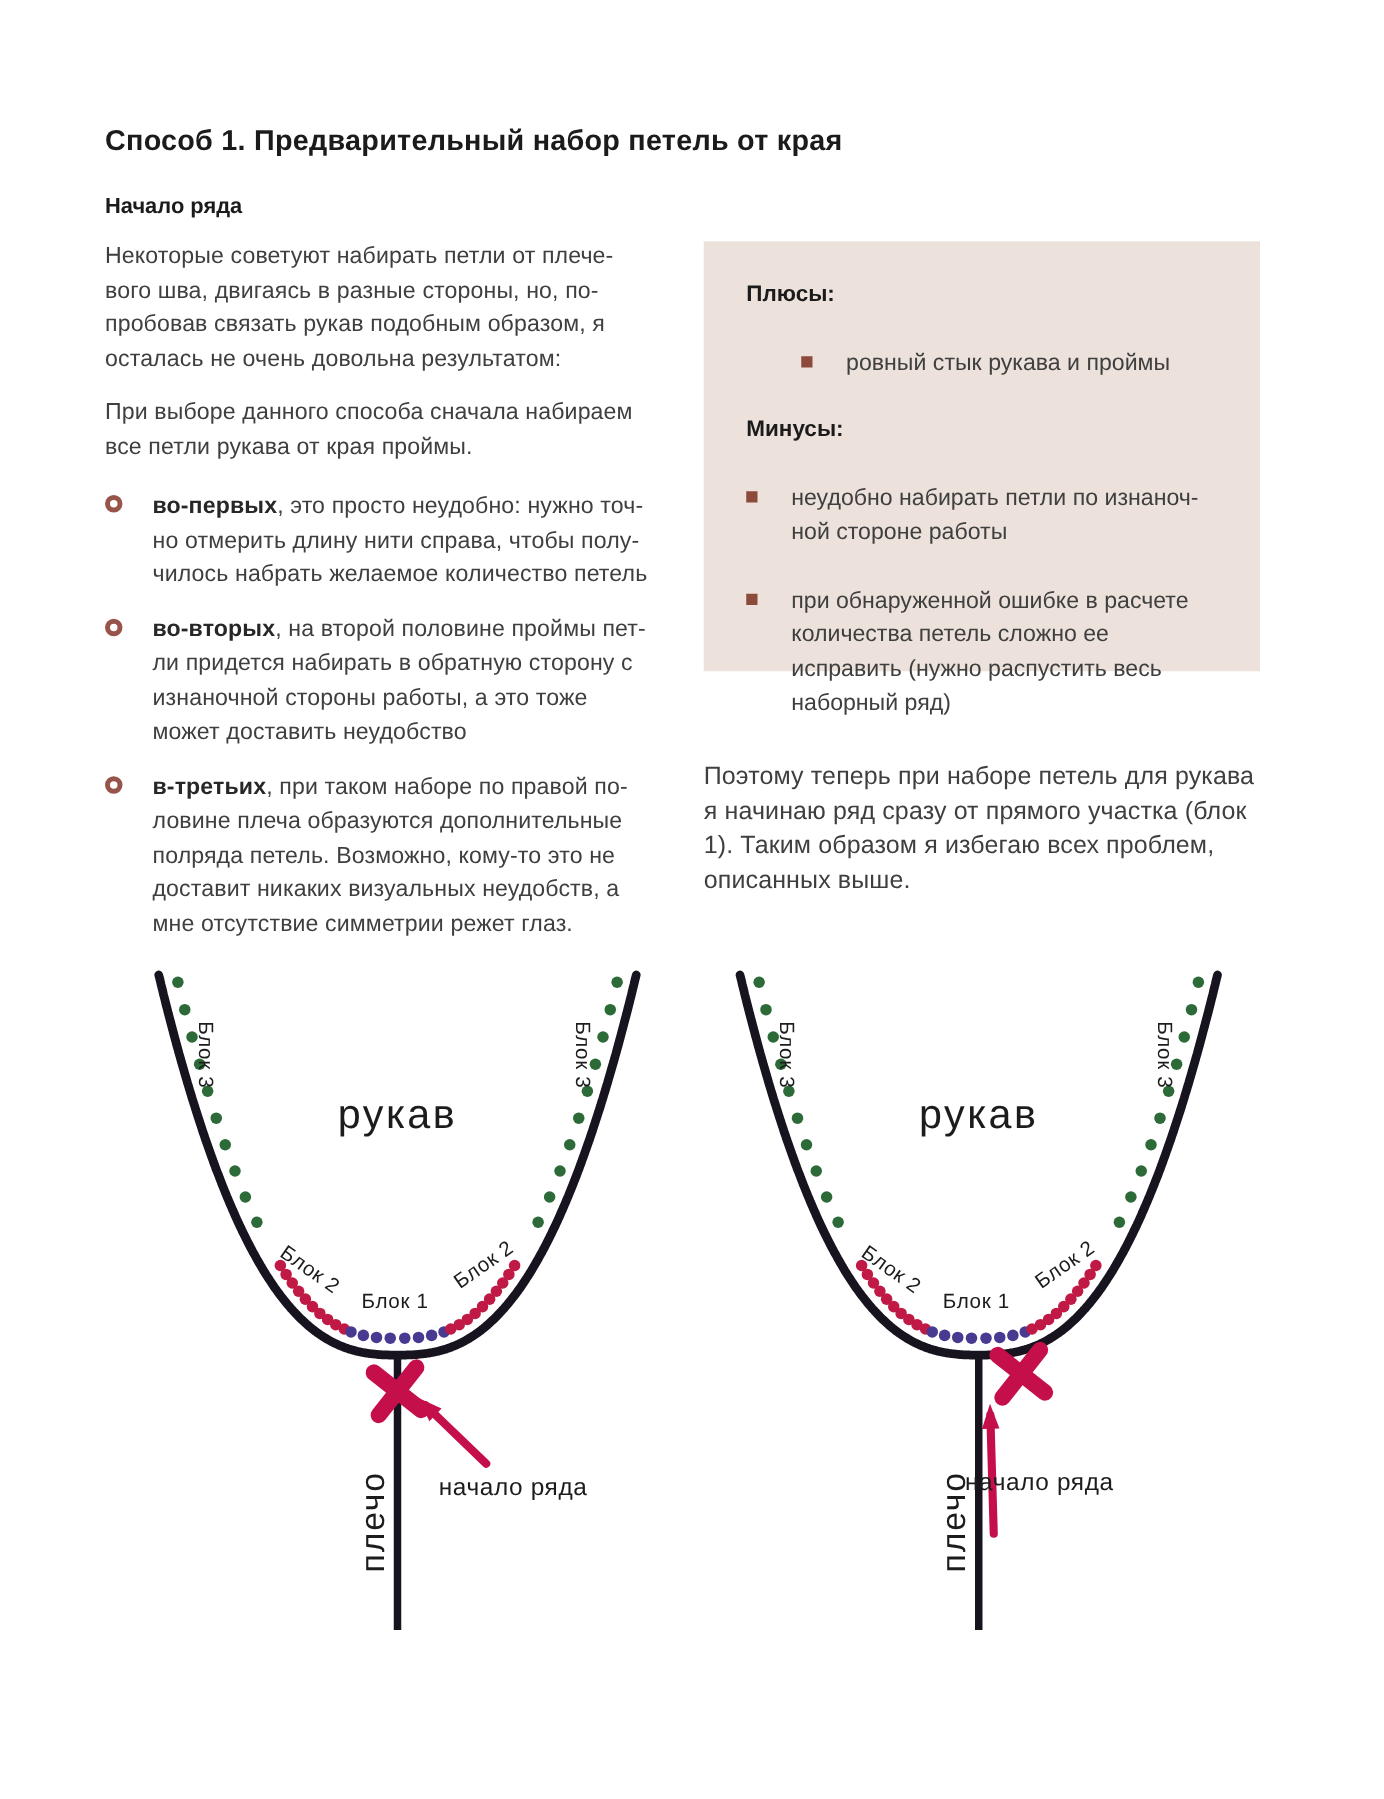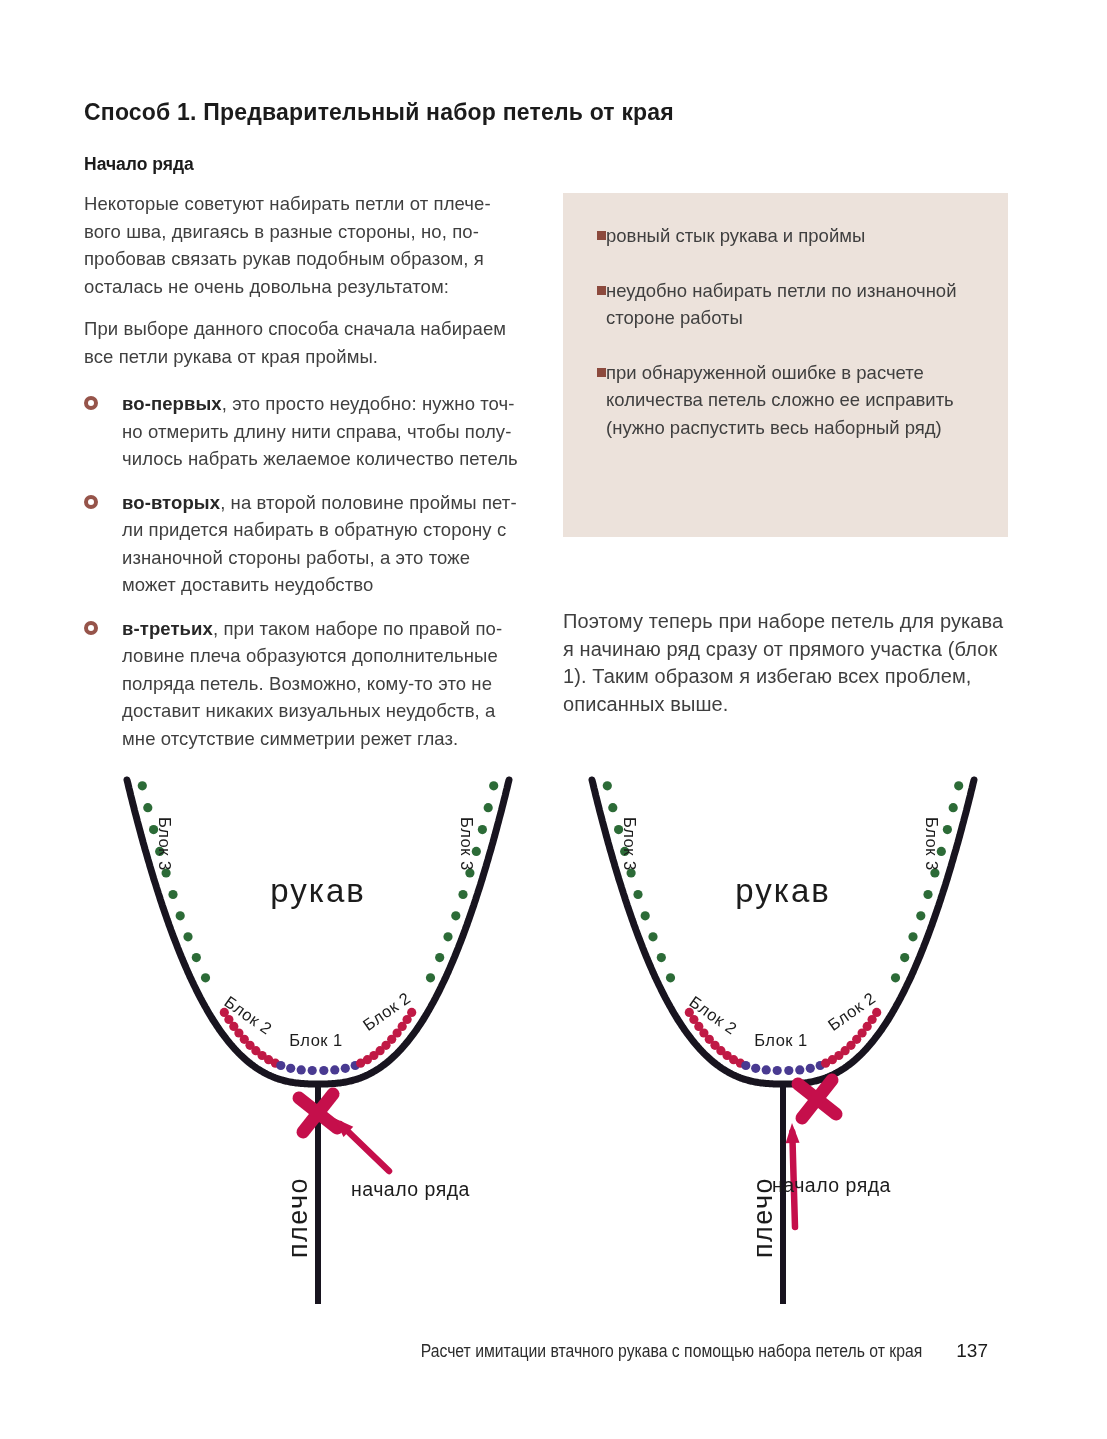--- a/index.html
+++ b/index.html
@@ -12,21 +12,21 @@
   .colL p{margin:0 0 15px 0;}
   ul.points{list-style:none;margin:20px 0 0 0;padding:0;}
   ul.points li{display:flex;gap:24px;margin-bottom:16px;}
   .ring{flex:0 0 auto;width:6px;height:6px;border:4.5px solid #96544a;border-radius:50%;margin-top:6px;}
   ul.points li p{margin:0;max-width:398px;}
   .lead{font-weight:700;color:#272727;}
 
   .probox{position:absolute;left:563px;top:193px;width:445px;height:344px;background:#ece2db;
           box-sizing:border-box;padding:29px 28px 0 34px;font-size:18.5px;line-height:27.5px;}
   .probox h4{margin:0 0 26px 0;font-size:18px;font-weight:700;color:#1b1b1b;}
-  .pc-item{display:flex;margin-bottom:27px;}
+  .pc-item{display:flex;gap:27px;margin-bottom:27px;justify-content:center;}
   .sq{flex:0 0 auto;width:9px;height:9px;background:#8c4a3d;margin-top:9px;}
   .pc-item p{margin:0;}
 
   .colR{position:absolute;left:563px;top:608px;width:454px;font-size:20px;line-height:27.5px;letter-spacing:.1px;}
   .colR p{margin:0;}
 
   .diag{position:absolute;width:455px;height:540px;}
   #diagA{left:85px;top:772px;}
   #diagB{left:550px;top:772px;}
   svg text{font-family:"Liberation Sans",sans-serif;}
@@ -56,24 +56,26 @@
         <p><span class="lead">во-вторых</span><span>, на второй половине проймы пет­ли придется набирать в обратную сторону с изнаночной стороны работы, а это тоже может доставить неудобство</span></p>
       </li>
       <li>
         <span class="ring"></span>
         <p><span class="lead">в-третьих</span><span>, при таком наборе по правой по­ловине плеча образуются дополнительные полряда петель. Возможно, кому-то это не доставит никаких визуальных неудобств, а мне отсутствие симметрии режет глаз.</span></p>
       </li>
     </ul>
   </div>
 
   <div class="probox">
+    <h4>Плюсы:</h4>
     <div class="pc-item">
       <span class="sq"></span>
       <p>ровный стык рукава и проймы</p>
     </div>
+    <h4>Минусы:</h4>
     <div class="pc-item">
       <span class="sq"></span>
       <p>неудобно набирать петли по изнаноч­ной стороне работы</p>
     </div>
     <div class="pc-item">
       <span class="sq"></span>
       <p>при обнаруженной ошибке в расчете количества петель сложно ее исправить (нужно распустить весь наборный ряд)</p>
     </div>
   </div>
 
@@ -207,18 +209,14 @@
       <text transform="translate(222,486) rotate(-90)" font-size="27" fill="#1c1c1c" text-anchor="start" letter-spacing="1.5">плечо</text>
       <g stroke="#c50f4b" stroke-width="13" stroke-linecap="round">
             <line x1="248" y1="312" x2="286" y2="342"></line>
             <line x1="252" y1="346" x2="282" y2="308"></line>
           </g>
       <line x1="245" y1="455" x2="242.2595074389194" y2="359.996257882539" stroke="#c50f4b" stroke-width="6.5" stroke-linecap="round"></line>
       <polygon points="242,351 249.5737726617957,370.78984506426053 235.57959373340165,371.19352330257954" fill="#c50f4b"></polygon>
       <text transform="translate(222,420) rotate(0)" font-size="19.5" fill="#1c1c1c" text-anchor="start" letter-spacing="0.5">начало ряда</text>
     </svg>
 
-  <div class="footer">
-    <span class="ftext">Расчет имитации втачного рукава с помощью набора петель от края</span>
-    <span class="fnum">137</span>
-  </div>
 
 </div>
 
 </body></html>

